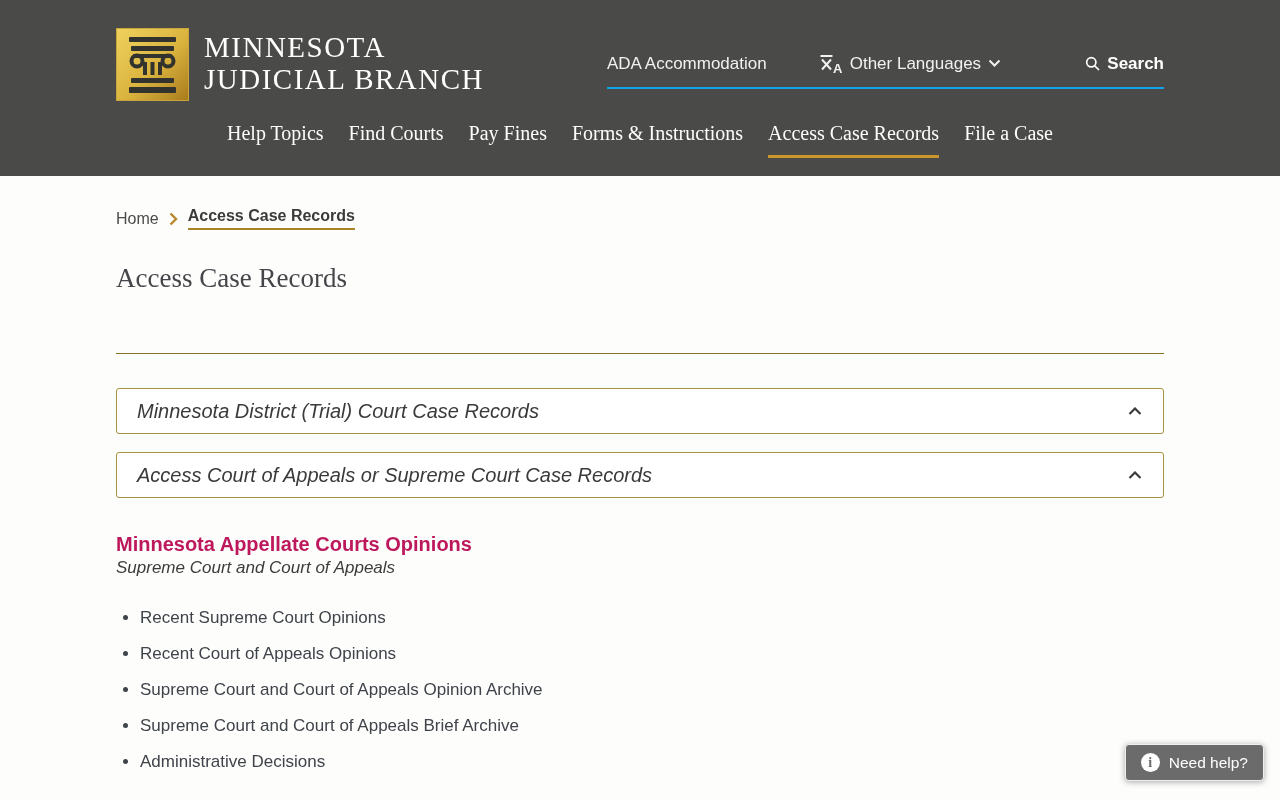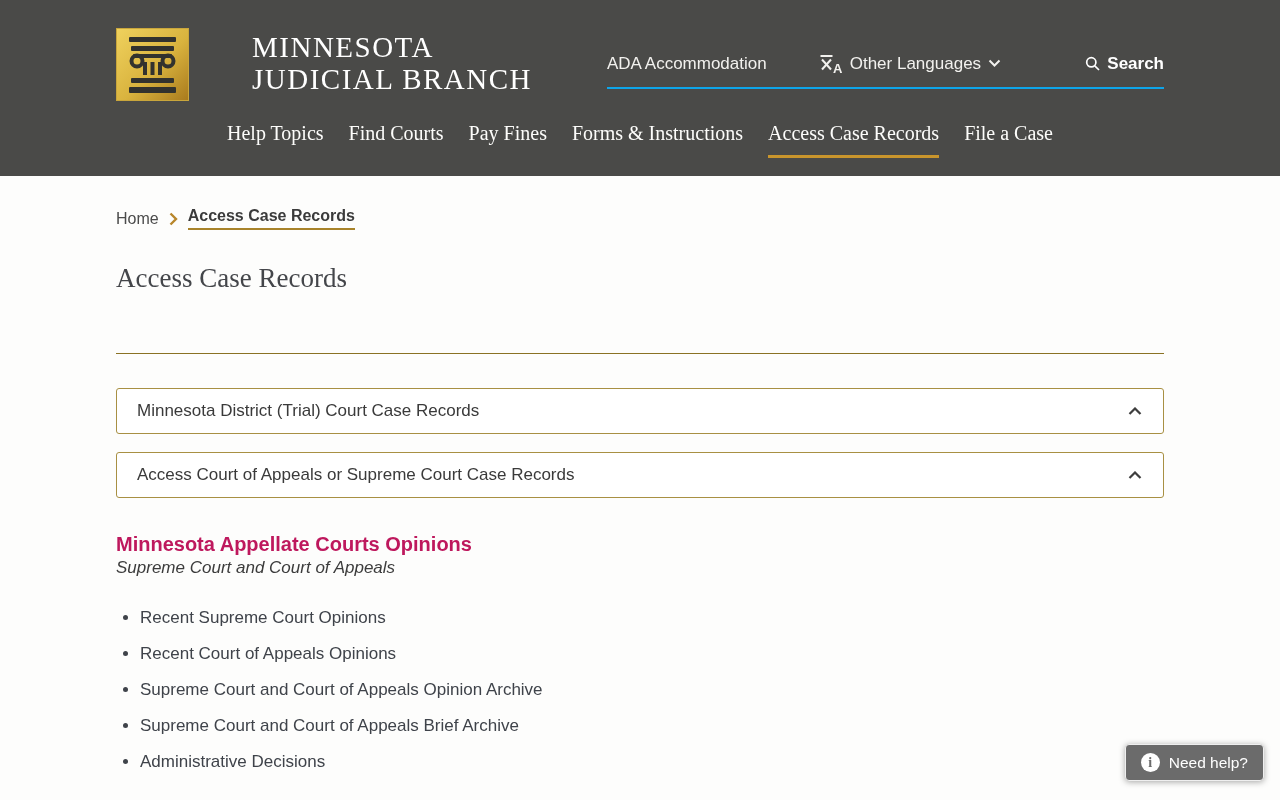--- a/index.html
+++ b/index.html
@@ -2,21 +2,21 @@
 <html><head>
 <meta charset="utf-8">
 <style>
   * { margin:0; padding:0; box-sizing:border-box; }
   html,body { width:1280px; height:800px; overflow:hidden; background:#fdfdfc;
               font-family:"Liberation Sans", sans-serif; }
 
   
   .site-header { position:relative; width:1280px; height:176px; background:#4a4a48; }
   .logo { position:absolute; left:116px; top:28px; display:flex; align-items:flex-start;
-          text-decoration:none; cursor:pointer;gap:48px; }
+          text-decoration:none; cursor:pointer; }
   .logo-icon { width:73px; height:73px; display:block; }
   .logo-text { margin-left:15px; margin-top:3px; color:#fff;
                font-family:"Liberation Serif", serif; font-size:29px; line-height:32px;
                letter-spacing:1.5px; font-weight:400; white-space:nowrap; }
 
   .utility-nav { position:absolute; left:607px; right:116px; top:40px; height:49px;
                  display:flex; align-items:center; border-bottom:2px solid #0ea5e9;
                  color:#f2f1ee; font-size:17px; }
   .utility-link { color:#f2f1ee; text-decoration:none; cursor:pointer; }
   .lang-group { display:flex; align-items:center; gap:7px; margin-left:52px; cursor:pointer; }
@@ -41,21 +41,21 @@
   .page-title { margin-top:33px; font-family:"Liberation Serif", serif; font-weight:400;
                 font-size:27px; color:#44464a; }
 
   .content-divider { margin-top:59px; border:none; border-top:1px solid #8a7224; }
 
   .accordion { margin-top:34px; height:46px; background:#fff; border:1px solid #a89043;
                border-radius:3px; width:100%; display:flex; align-items:center;
                justify-content:space-between; padding:0 21px 0 20px; cursor:pointer;
                font-family:"Liberation Sans", sans-serif; }
   .accordion + .accordion { margin-top:18px; }
-  .accordion-label { font-size:17px; color:#3a3a3a; }
+  .accordion-label { font-size:20px; color:#3a3a3a;font-style:italic; }
 
   .section-heading { margin-top:34px; font-size:20px; font-weight:bold; color:#be185d; line-height:24px; }
   .section-subheading { font-size:17px; font-style:italic; color:#3c3c3c; line-height:24px; }
 
   .opinion-list { margin-top:27px; padding-left:24px; list-style:disc; }
   .opinion-list li { margin-bottom:14px; font-size:17px; line-height:22px; color:#3f434a; }
   .opinion-link { color:#3f434a; text-underline-offset:3px; cursor:pointer; }
 
   
   .help-button { position:fixed; right:16px; bottom:19px; height:37px; padding:0 15px;

